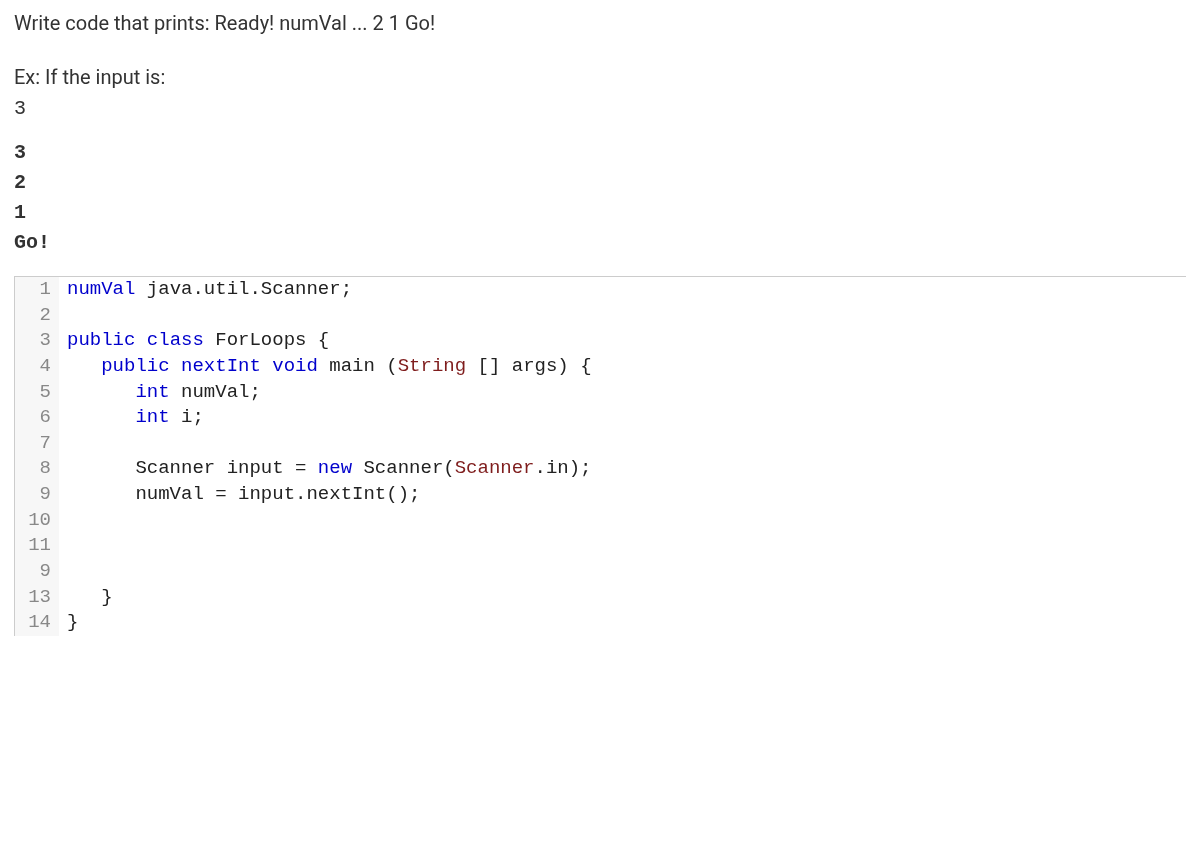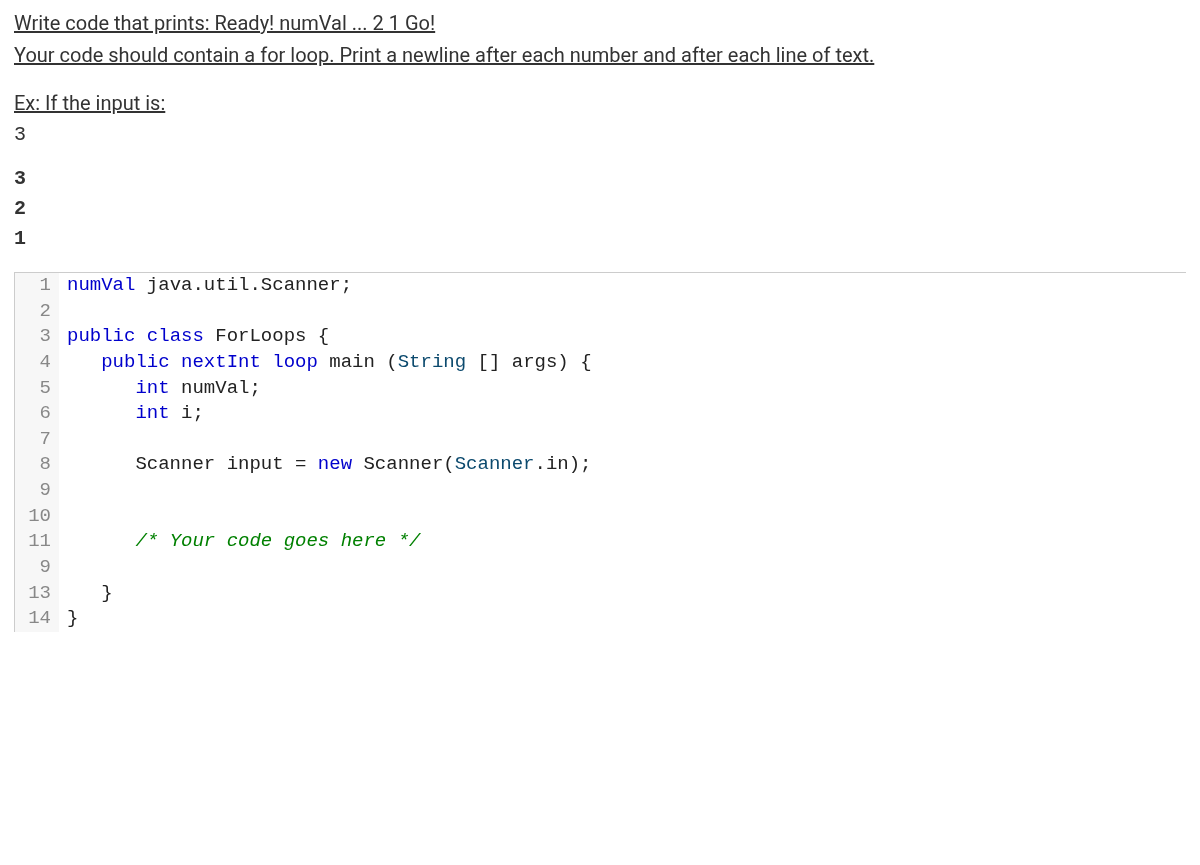--- a/index.html
+++ b/index.html
@@ -9,22 +9,22 @@
     color: #2e2e2e;
     background: #fff;
     padding: 8px 14px;
     width: 1200px;
   }
   .prompt-text {
     line-height: 1.5;
     color: #333;
     font-weight: 400;
   }
-  .prompt-text .line { margin-bottom: 2px; text-decoration: underline; }
-  .ex-label { margin-top: 18px; margin-bottom: 14px; }
+  .prompt-text .line { margin-bottom: 2px; }
+  .ex-label { margin-top: 24px; margin-bottom: 14px; }
   .input-sample {
     font-family: "Courier New", Courier, monospace;
     font-size: 20px;
     margin-bottom: 14px;
   }
   .output-label { margin-bottom: 14px; }
   .output-sample {
     font-family: "Courier New", Courier, monospace;
     font-size: 20px;
     line-height: 1.5;
@@ -51,81 +51,81 @@
     user-select: none;
     flex-shrink: 0;
   }
   .code-line {
     padding-left: 8px;
     white-space: pre;
     color: #222;
     position: relative;
   }
   .kw { color: #0000cc; }
-  .type { color: #0c4a6e; }
+  .type { color: #7f1d1d; }
   .cmt { color: #008000; font-style: italic; }
 </style>
 </head>
 <body>
 
 <div class="prompt-text">
   <div class="line">Write code that prints: Ready! numVal ... 2 1 Go!</div>
-  <div class="line">Your code should contain a for loop. Print a newline after each number and after each line of text.</div>
   <div class="line ex-label">Ex: If the input is:</div>
   <div class="input-sample">3</div>
   <div class="output-sample">
     <div class="bold">3</div>
     <div class="bold">2</div>
     <div class="bold">1</div>
+    <div class="bold">Go!</div>
   </div>
 </div>
 
 <div class="code-editor" id="code-editor">
     <div class="code-row">
       <div class="line-num">1</div>
       <div class="code-line"><span class="kw">numVal</span> java.util.Scanner;</div>
     </div>
     <div class="code-row">
       <div class="line-num">2</div>
       <div class="code-line"></div>
     </div>
     <div class="code-row">
       <div class="line-num">3</div>
       <div class="code-line"><span class="kw">public</span> <span class="kw">class</span> ForLoops {</div>
     </div>
     <div class="code-row">
       <div class="line-num">4</div>
-      <div class="code-line">   <span class="kw">public</span> <span class="kw">nextInt</span> <span class="kw">loop</span> main (<span class="type">String</span> [] args) {</div>
+      <div class="code-line">   <span class="kw">public</span> <span class="kw">nextInt</span> <span class="kw">void</span> main (<span class="type">String</span> [] args) {</div>
     </div>
     <div class="code-row">
       <div class="line-num">5</div>
       <div class="code-line">      <span class="kw">int</span> numVal;</div>
     </div>
     <div class="code-row">
       <div class="line-num">6</div>
       <div class="code-line">      <span class="kw">int</span> i;</div>
     </div>
     <div class="code-row">
       <div class="line-num">7</div>
       <div class="code-line"></div>
     </div>
     <div class="code-row">
       <div class="line-num">8</div>
       <div class="code-line">      Scanner input = <span class="kw">new</span> Scanner(<span class="type">Scanner</span>.in);</div>
     </div>
     <div class="code-row">
       <div class="line-num">9</div>
+      <div class="code-line">      numVal = input.nextInt();</div>
     </div>
     <div class="code-row">
       <div class="line-num">10</div>
       <div class="code-line"></div>
     </div>
     <div class="code-row">
       <div class="line-num">11</div>
-      <div class="code-line">      <span class="cmt">/* Your code goes here */</span></div>
     </div>
     <div class="code-row">
       <div class="line-num">9</div>
       <div class="code-line"></div>
     </div>
     <div class="code-row">
       <div class="line-num">13</div>
       <div class="code-line">   }</div>
     </div>
     <div class="code-row">

